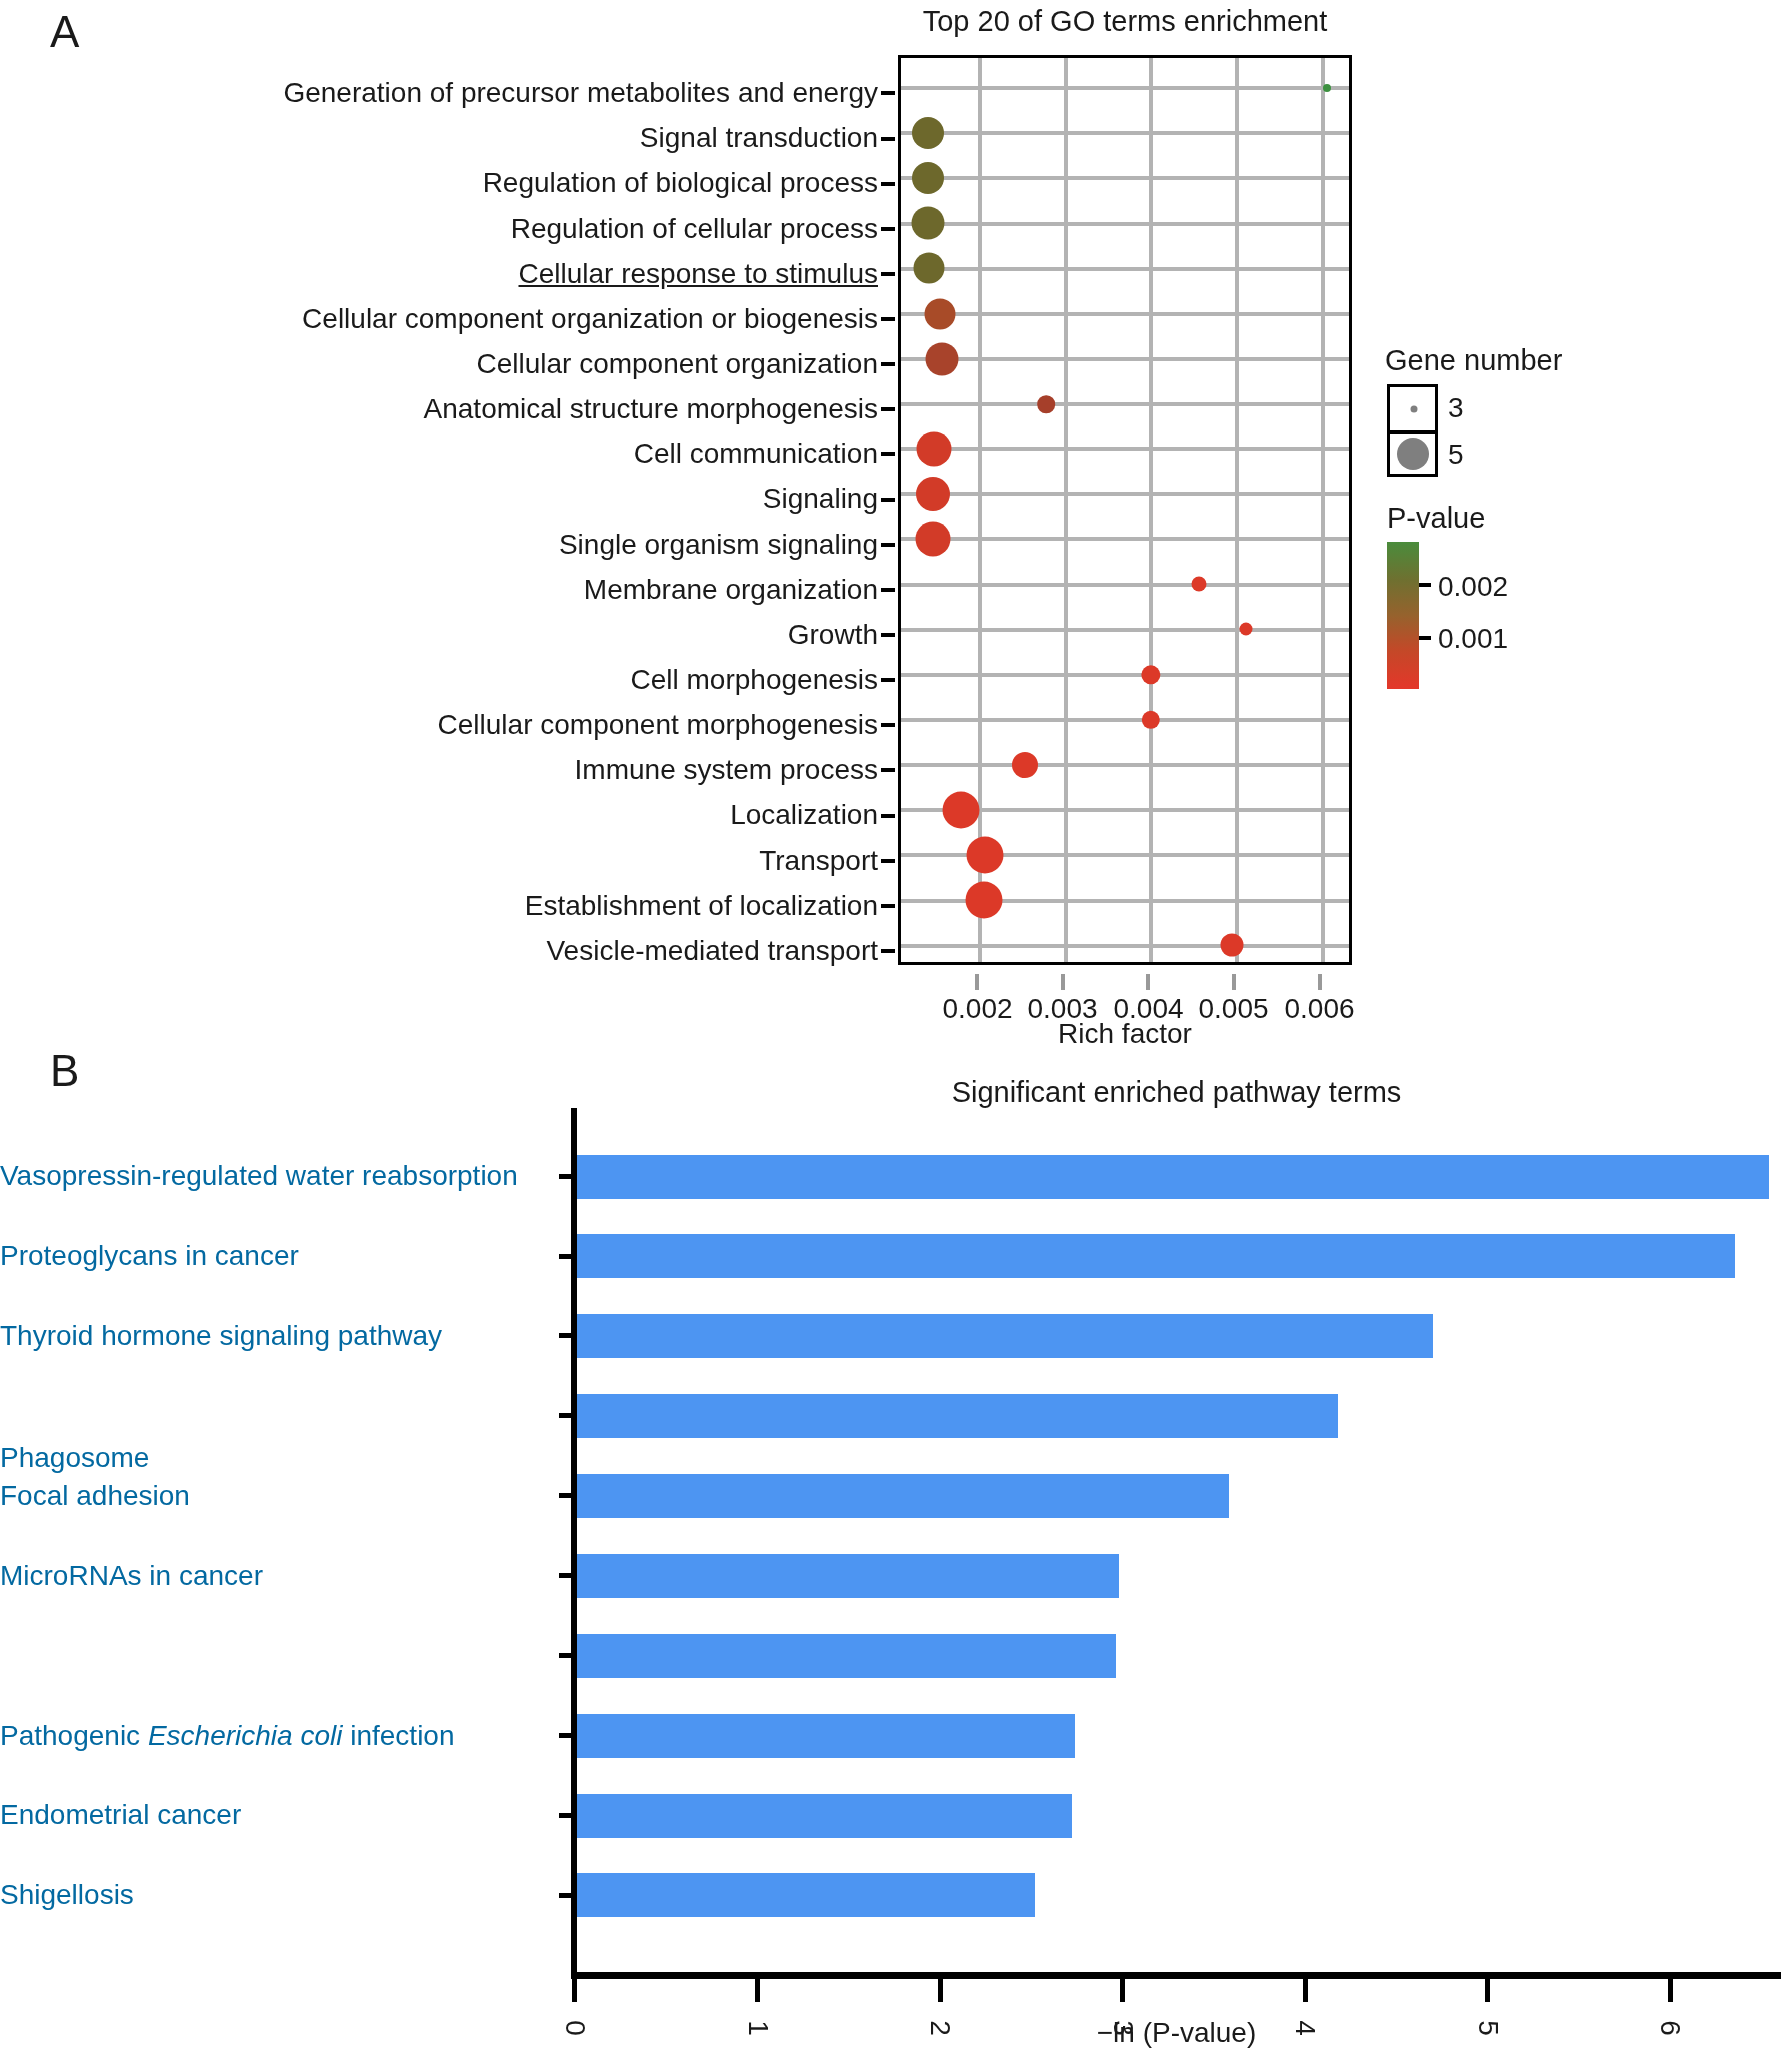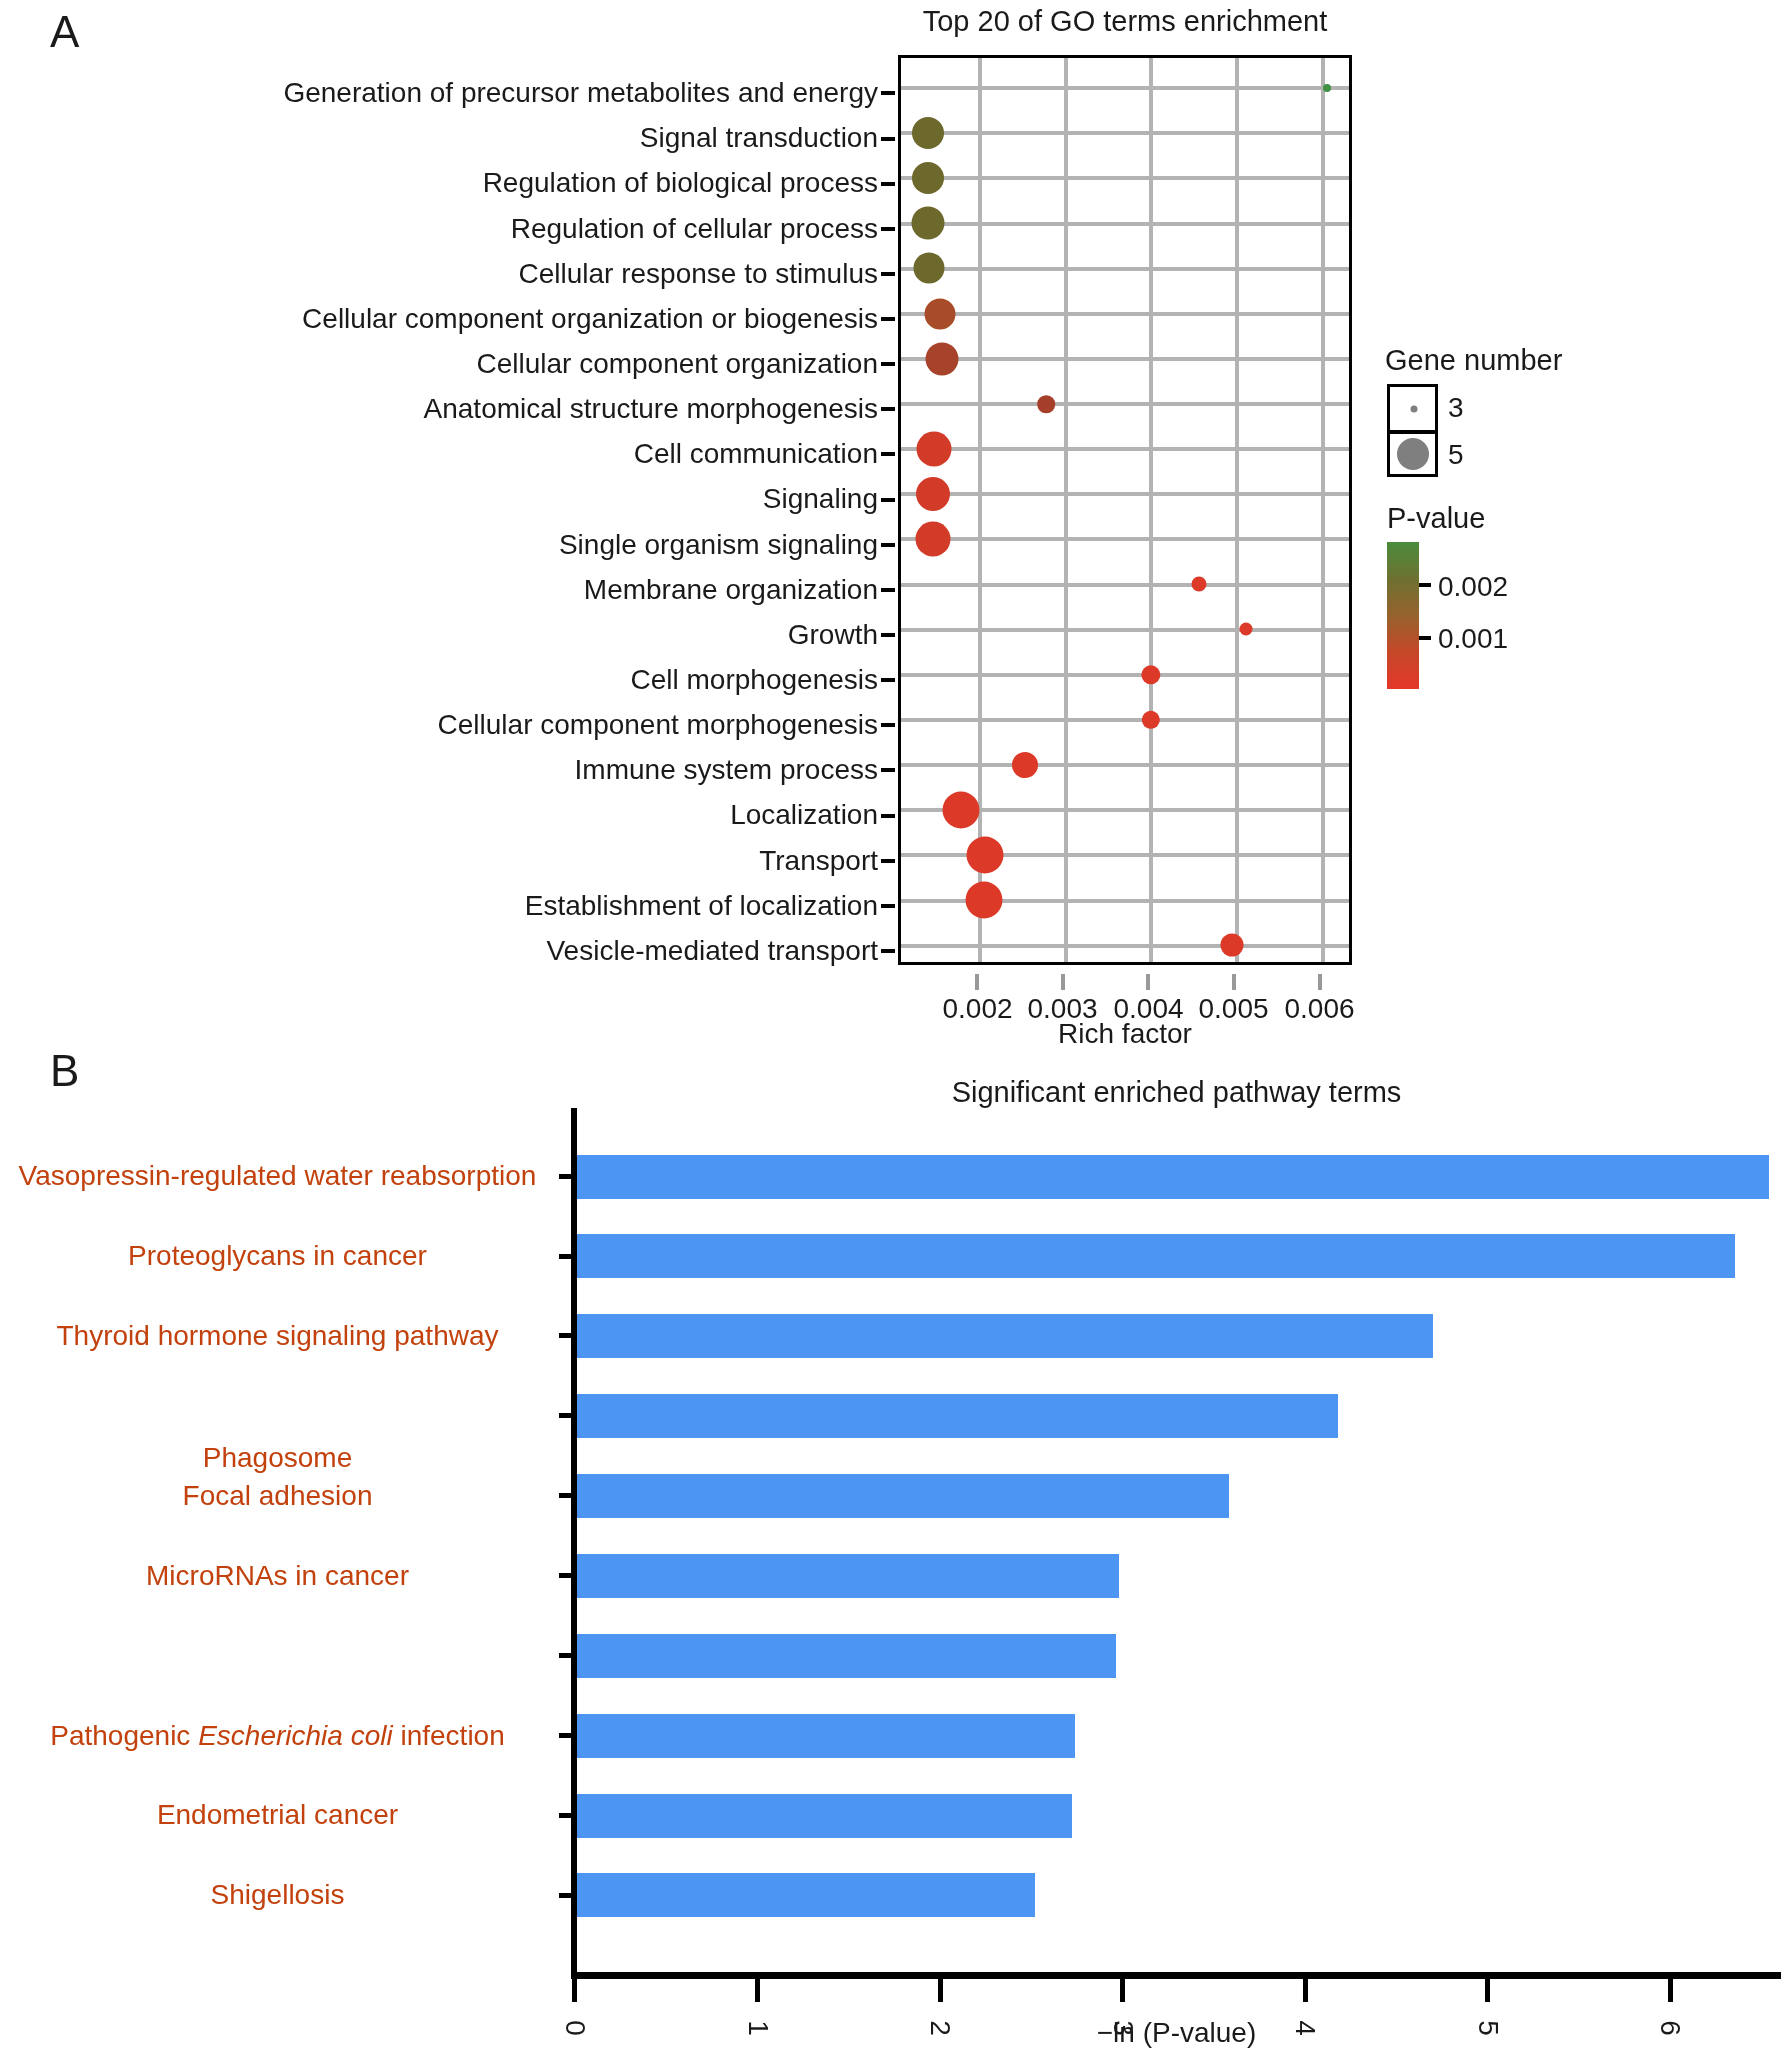--- a/index.html
+++ b/index.html
@@ -11,22 +11,22 @@
   .axis-label{font-size:28px;text-align:center;color:#1a1a1a;}
   .plot-box{border:3.5px solid #000;box-sizing:border-box;background:#fff;}
   .gridline{position:absolute;background:#b3b3b3;}
   .dot{position:absolute;border-radius:50%;transform:translate(-50%,-50%);}
   .row-label{position:absolute;left:0;width:878px;text-align:right;
              font-size:28px;line-height:30px;white-space:nowrap;color:#1a1a1a;}
   .row-tick{position:absolute;background:#000;}
   .xtick-label-a{position:absolute;width:123px;text-align:center;font-size:28px;color:#1a1a1a;}
   .xtick-mark-a{position:absolute;background:#999;width:3.5px;height:16px;}
   .bar{position:absolute;background:#4d95f2;}
-  .bar-label{position:absolute;left:0;width:555px;text-align:center;
-             font-size:28px;line-height:30px;white-space:nowrap;color:#c2410c;}
+  .bar-label{position:absolute;left:0;width:555px;text-align:left;
+             font-size:28px;line-height:30px;white-space:nowrap;color:#0369a1;}
   .bar-tick{position:absolute;background:#000;width:14px;height:5.3px;}
   .xtick-mark-b{position:absolute;background:#000;width:5.3px;height:23px;}
   .xtick-label-b{position:absolute;width:32px;text-align:center;font-size:28px;color:#1a1a1a;
                  transform:translateX(-50%) rotate(90deg);}
   .legend-title{font-size:29px;color:#1a1a1a;}
   .legend-value{font-size:28px;color:#1a1a1a;}
   .legend-box{border:3.5px solid #000;box-sizing:border-box;background:#fff;}
   .legend-divider{position:absolute;background:#000;height:3.5px;left:0;right:0;}
   .legend-dot{position:absolute;border-radius:50%;background:#7f7f7f;transform:translate(-50%,-50%);}
   .gradient-bar{background:linear-gradient(to bottom,
@@ -94,21 +94,21 @@
 
   <div id="rowLayerA" class="abs" style="left:0;top:8px;width:1784px;height:2065px;pointer-events:none;">
       <div class="row-label" style="top: 70px;">Generation of precursor metabolites and energy</div>
       <div class="row-tick" style="left: 881px; width: 14px; height: 3.5px; top: 83px;"></div>
       <div class="row-label" style="top: 115px;">Signal transduction</div>
       <div class="row-tick" style="left: 881px; width: 14px; height: 3.5px; top: 129px;"></div>
       <div class="row-label" style="top: 160px;">Regulation of biological process</div>
       <div class="row-tick" style="left: 881px; width: 14px; height: 3.5px; top: 174px;"></div>
       <div class="row-label" style="top: 206px;">Regulation of cellular process</div>
       <div class="row-tick" style="left: 881px; width: 14px; height: 3.5px; top: 219px;"></div>
-      <div class="row-label" style="top: 251px;">Cellular response to stimulus</div>
+      <div class="row-label" style="top: 251px; text-decoration: underline;">Cellular response to stimulus</div>
       <div class="row-tick" style="left: 881px; width: 14px; height: 3.5px; top: 264px;"></div>
       <div class="row-label" style="top: 296px;">Cellular component organization or biogenesis</div>
       <div class="row-tick" style="left: 881px; width: 14px; height: 3.5px; top: 309px;"></div>
       <div class="row-label" style="top: 341px;">Cellular component organization</div>
       <div class="row-tick" style="left: 881px; width: 14px; height: 3.5px; top: 354px;"></div>
       <div class="row-label" style="top: 386px;">Anatomical structure morphogenesis</div>
       <div class="row-tick" style="left: 881px; width: 14px; height: 3.5px; top: 399px;"></div>
       <div class="row-label" style="top: 431px;">Cell communication</div>
       <div class="row-tick" style="left: 881px; width: 14px; height: 3.5px; top: 444px;"></div>
       <div class="row-label" style="top: 476px;">Signaling</div>

